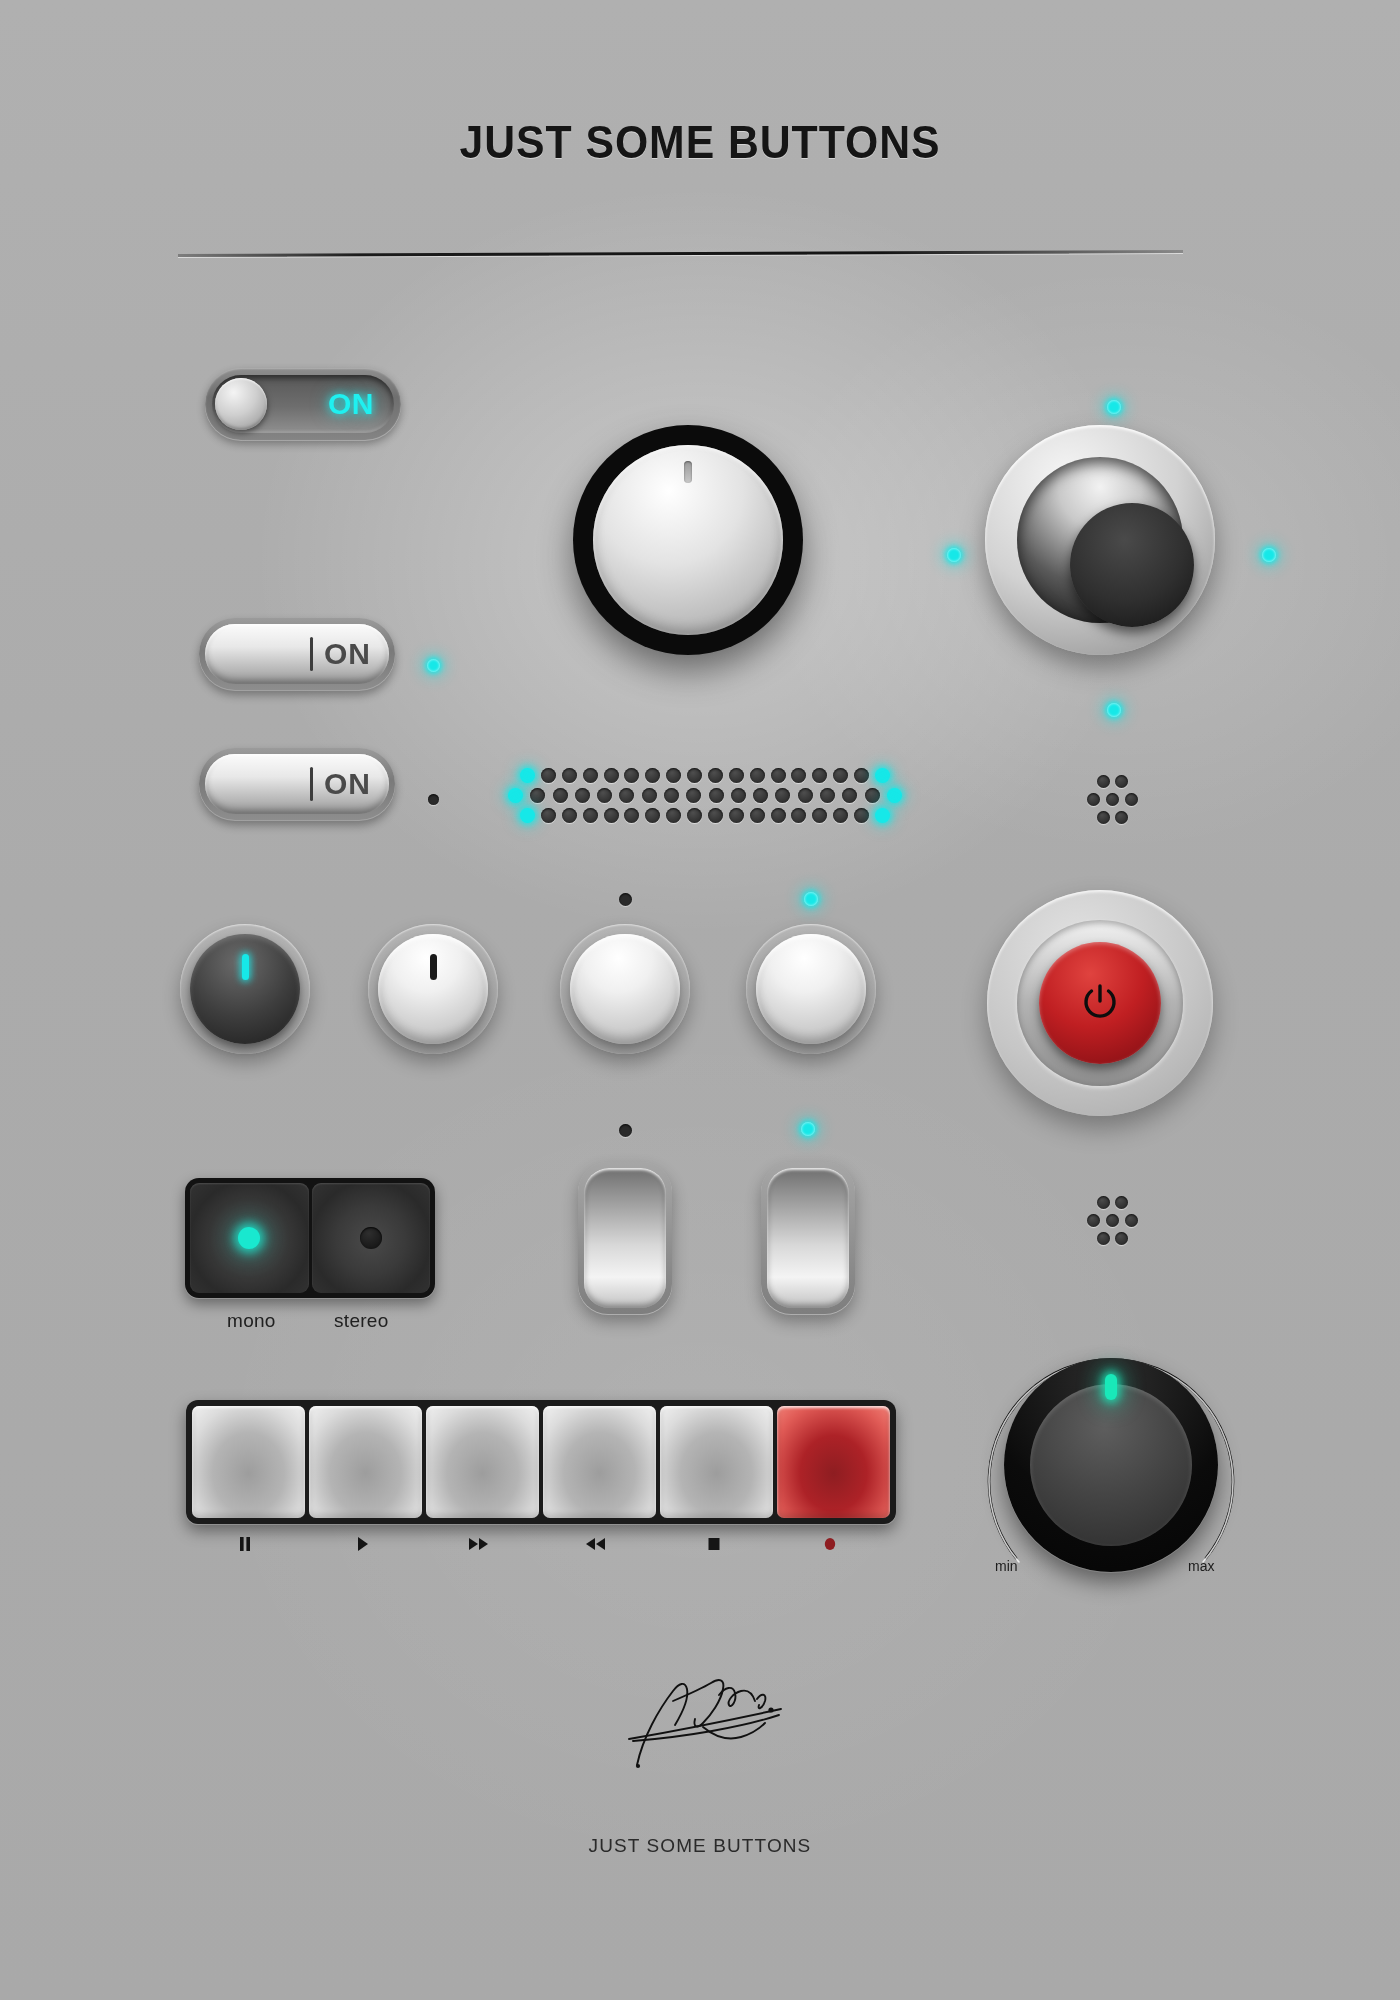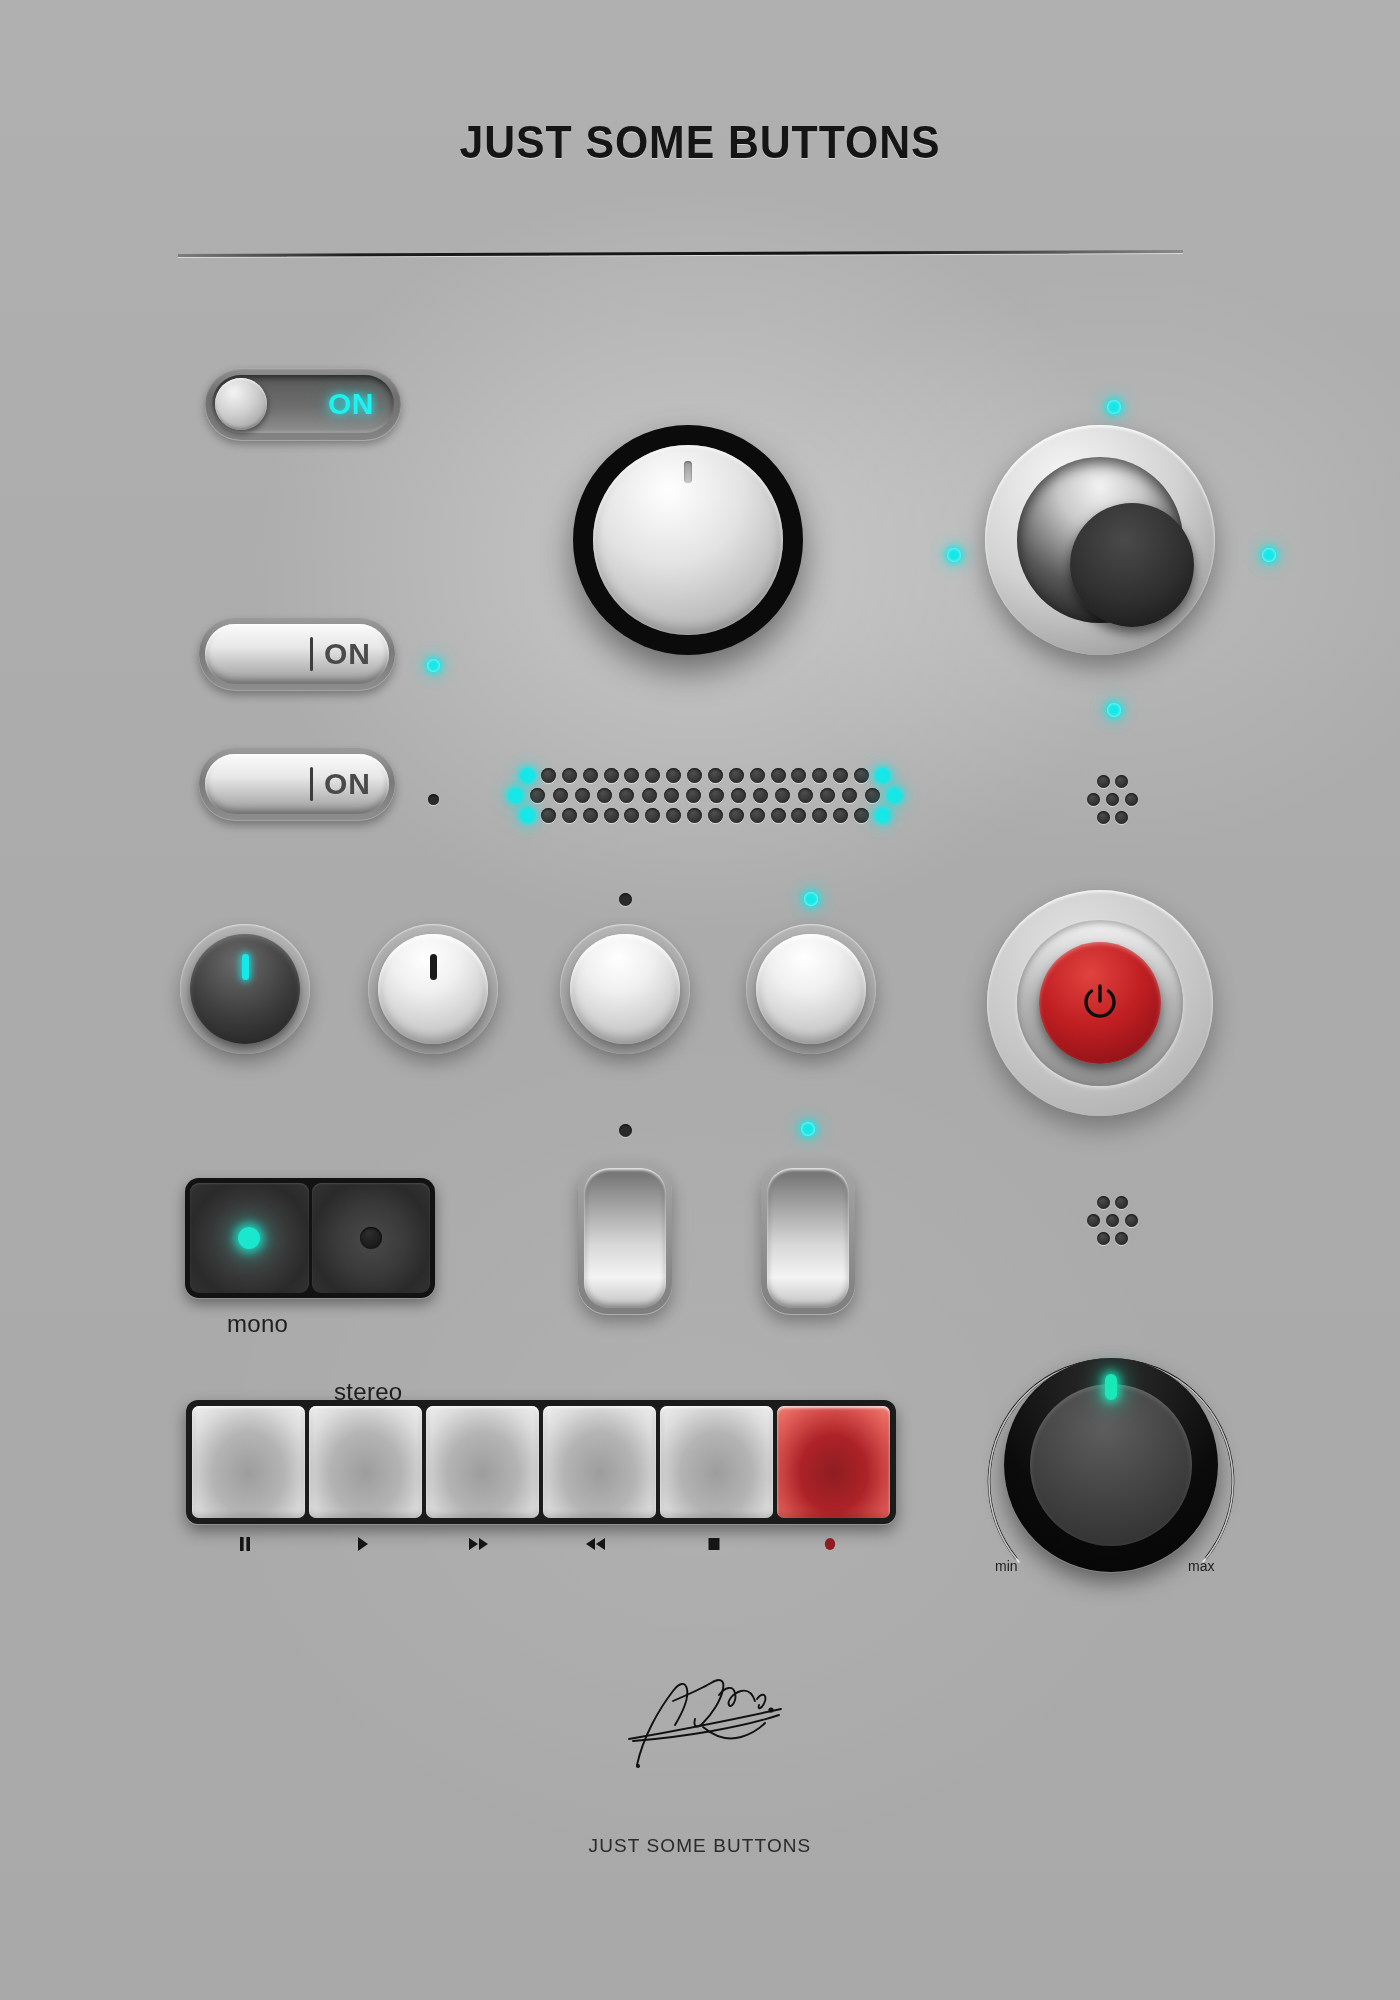--- a/index.html
+++ b/index.html
@@ -164,21 +164,21 @@
   
   #msp{position:absolute;left:185px;top:1178px;width:250px;height:120px;border-radius:14px;
     background:#121212;padding:5px;box-sizing:border-box;display:flex;gap:3px;
     box-shadow:0 6px 14px rgba(0,0,0,.4),0 1px 0 rgba(255,255,255,.5);}
   #msp .pad{flex:1;border-radius:9px;position:relative;
     background:radial-gradient(circle at 50% 52%,#4a4a4a 0%,#3a3a3a 42%,#2a2a2a 72%,#333 100%);
     box-shadow:inset 0 1px 2px rgba(255,255,255,.14);}
   #msp .pad .dot{position:absolute;left:50%;top:50%;width:22px;height:22px;margin:-11px 0 0 -11px;border-radius:50%;}
   #msp .pad .dot.lit{background:#19e8cf;box-shadow:0 0 10px 4px rgba(25,232,207,.75),0 0 22px 9px rgba(25,232,207,.3);}
   #msp .pad .dot.unlit{background:radial-gradient(circle at 40% 30%,#2e2e2e,#101010);box-shadow:inset 0 1px 2px rgba(0,0,0,.9);}
-  .msp-cap{position:absolute;font-size:24px;color:#202020;letter-spacing:.3px;}
+  .msp-cap{position:absolute;font-size:19px;color:#202020;letter-spacing:.3px;}
 
   
   .trocker{position:absolute;width:94px;height:152px;border-radius:30px;
     background:linear-gradient(180deg,#a6a6a6,#7e7e7e);
     box-shadow:0 8px 16px rgba(0,0,0,.3),0 1px 0 rgba(255,255,255,.7);padding:6px;box-sizing:border-box;}
   .trocker .f{width:100%;height:100%;border-radius:25px;
     background:linear-gradient(180deg,#6f6f6f 0%,#8e8e8e 16%,#d8d8d8 55%,#f4f4f4 78%,#c2c2c2 100%);
     box-shadow:inset 0 2px 3px rgba(255,255,255,.9),inset 0 -3px 6px rgba(0,0,0,.35);}
 
   
@@ -377,21 +377,21 @@
 
   <div id="msp">
     <div class="pad">
       <span class="dot lit"></span>
     </div>
     <div class="pad">
       <span class="dot unlit"></span>
     </div>
   </div>
   <span class="msp-cap" style="left:227px;top:1310px;">mono</span>
-  <span class="msp-cap" style="left:334px;top:1378px;">stereo</span>
+  <span class="msp-cap" style="left:334px;top:1310px;">stereo</span>
 
   <span class="led off abs" style="left:619px;top:1124px;width:13px;height:13px;"></span>
   <div class="trocker" style="left:578px;top:1162px;">
     <div class="f"></div>
   </div>
 
   <span class="led abs" style="left:801px;top:1122px;width:14px;height:14px;"></span>
   <div class="trocker" style="left:761px;top:1162px;">
     <div class="f"></div>
   </div>

